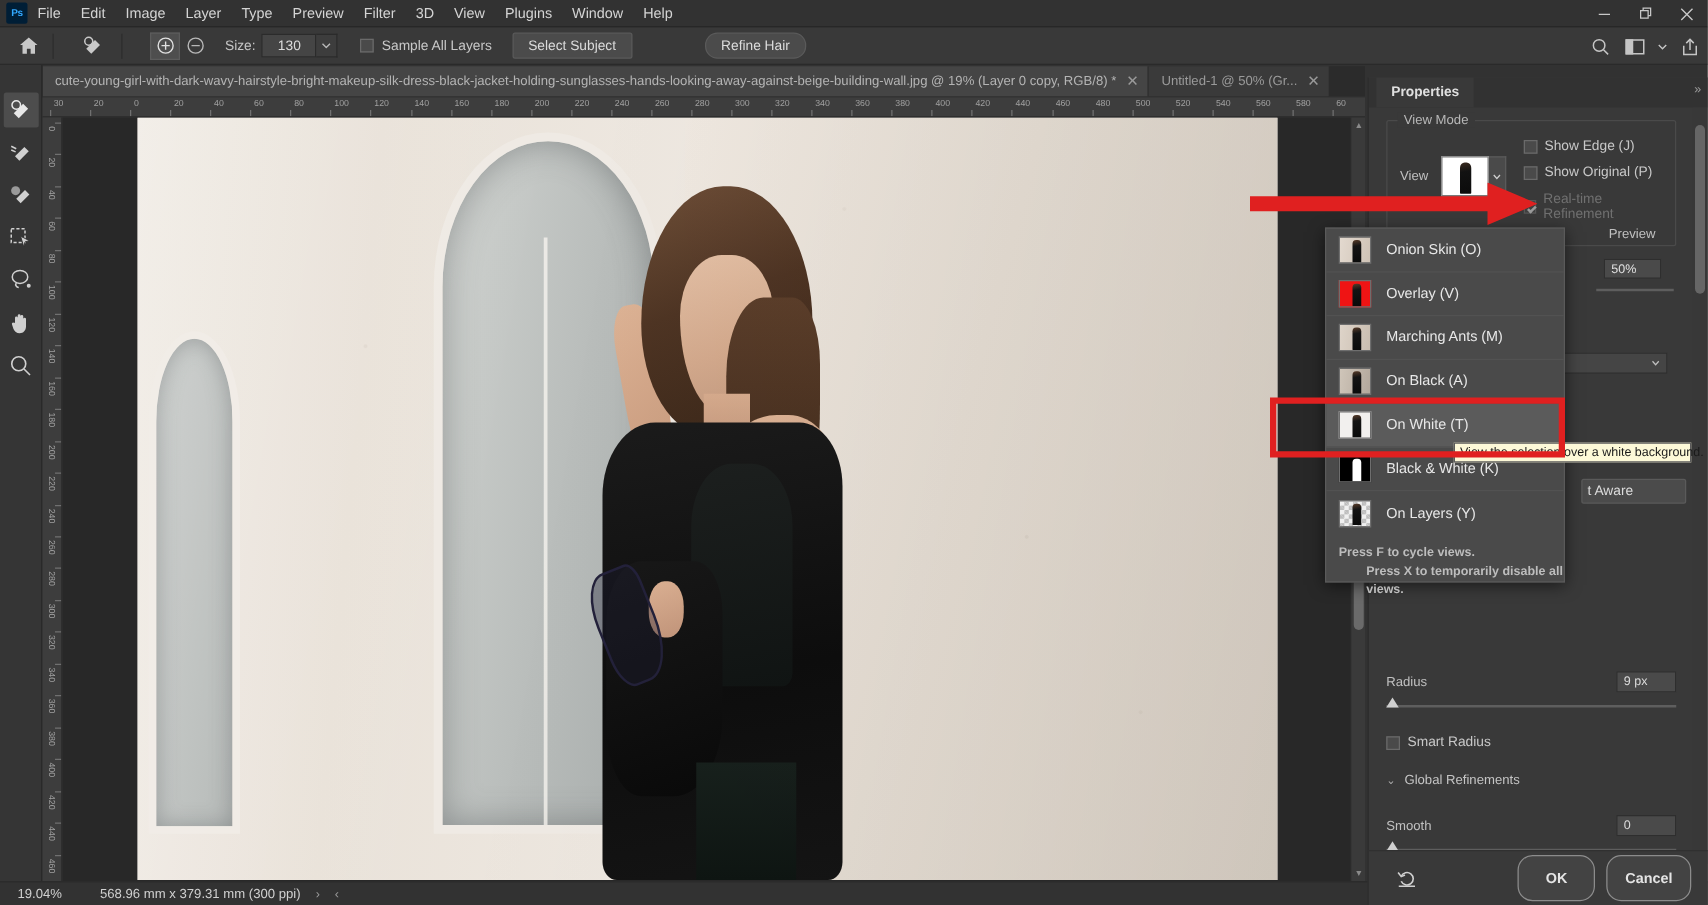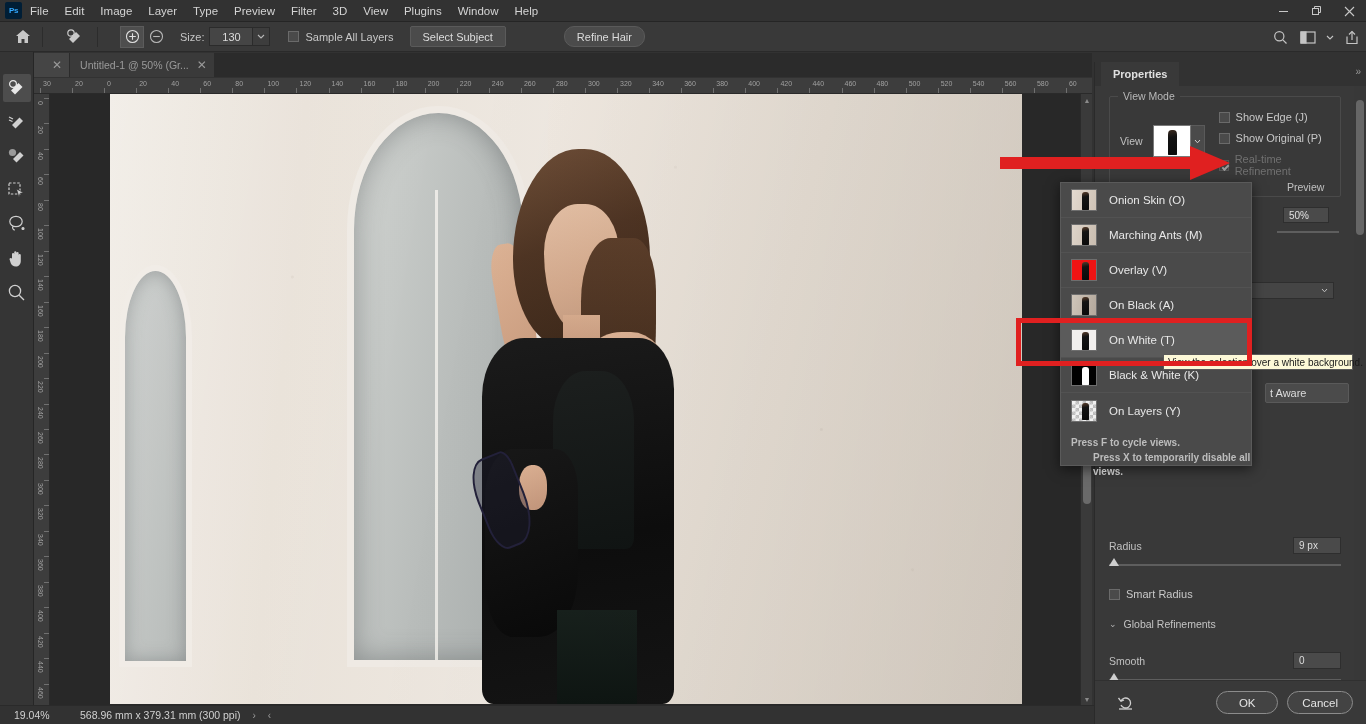--- a/index.html
+++ b/index.html
@@ -392,23 +392,23 @@
     position: absolute; left: 0; bottom: 0; width: 272px; height: 44px;
     background: #393939; border-top: 1px solid #303030;
     display: flex; align-items: center;
   }
   .reset-btn {
     width: 26px; height: 24px; margin-left: 18px; display: flex;
     align-items: center; justify-content: center; color: #d0d0d0;
   }
   .footer-btns { margin-left: auto; margin-right: 14px; display: flex; gap: 9px; }
   .pill-btn {
-    height: 23px; min-width: 62px; border-radius: 12px; border: 1px solid #8c8c8c;
+    height: 37px; min-width: 62px; border-radius: 12px; border: 1px solid #8c8c8c;
     background: #434343; color: #e4e4e4; font-size: 11.5px;
-    display: flex; align-items: center; justify-content: center; padding: 0 14px;
+    display: flex; align-items: center; justify-content: center; padding: 0 14px; font-weight: bold;
   }
 
   
   .vm-dropdown {
     position: absolute; left: 1060px; top: 182px; width: 192px; height: 284px;
     background: #4a4a4a; border: 1px solid #5a5a5a;
     box-shadow: 0 3px 12px rgba(0,0,0,.55); z-index: 40;
   }
   .vm-item {
     display: flex; align-items: center; height: 35px; padding-left: 10px;
@@ -568,20 +568,21 @@
           <path d="M2 6.5 V13.5 H12 V6.5"></path>
             <path d="M7 10 V1.5"></path>
             <path d="M4 4.5 L7 1.5 L10 4.5"></path>
         </svg>
       </div>
     </div>
   </div>
 
   <div class="tabbar">
     <div class="doc-tab">
+      <span>cute-young-girl-with-dark-wavy-hairstyle-bright-makeup-silk-dress-black-jacket-holding-sunglasses-hands-looking-away-against-beige-building-wall.jpg @ 19% (Layer 0 copy, RGB/8) *</span>
       <span class="tab-close">✕</span>
     </div>
     <div class="doc-tab inactive">
       <span>Untitled-1 @ 50% (Gr...</span>
       <span class="tab-close">✕</span>
     </div>
   </div>
 
   <div class="toolbar">
     <div class="tool active">
@@ -893,30 +894,30 @@
   <div class="obj-aware-btn">t Aware</div>
 
   <div class="vm-dropdown">
     <div class="vm-item">
       <div class="vm-thumb t-onion">
           <div class="vm-fig"></div>
         </div>
       <div class="vm-label">Onion Skin (O)</div>
     </div>
     <div class="vm-item">
+      <div class="vm-thumb t-overlay">
+          <div class="vm-fig"></div>
+        </div>
+      <div class="vm-label">Overlay (V)</div>
+    </div>
+    <div class="vm-item">
       <div class="vm-thumb t-ants">
           <div class="vm-fig"></div>
         </div>
       <div class="vm-label">Marching Ants (M)</div>
-    </div>
-    <div class="vm-item">
-      <div class="vm-thumb t-overlay">
-          <div class="vm-fig"></div>
-        </div>
-      <div class="vm-label">Overlay (V)</div>
     </div>
     <div class="vm-item">
       <div class="vm-thumb t-black">
           <div class="vm-fig"></div>
         </div>
       <div class="vm-label">On Black (A)</div>
     </div>
     <div class="vm-item selected">
       <div class="vm-thumb t-white">
           <div class="vm-fig"></div>

